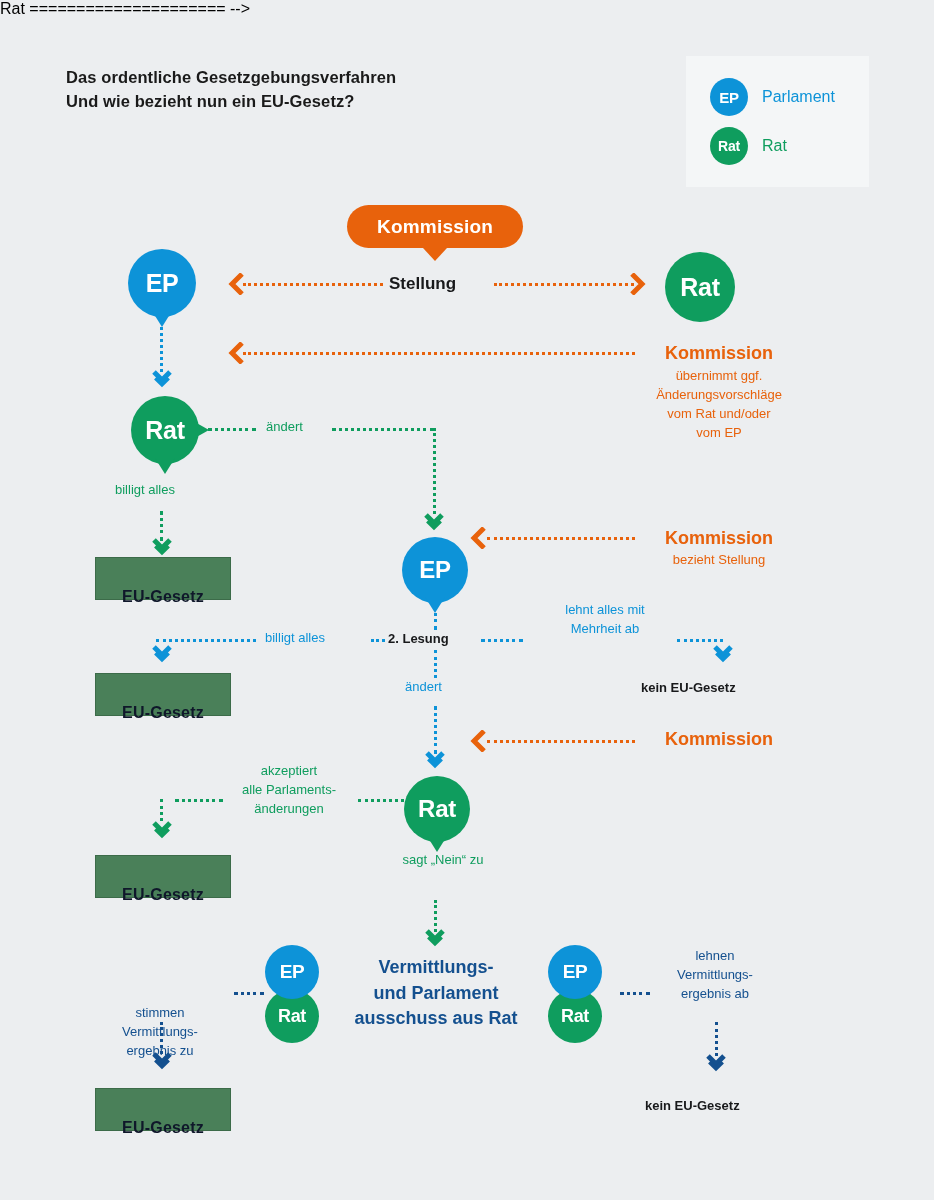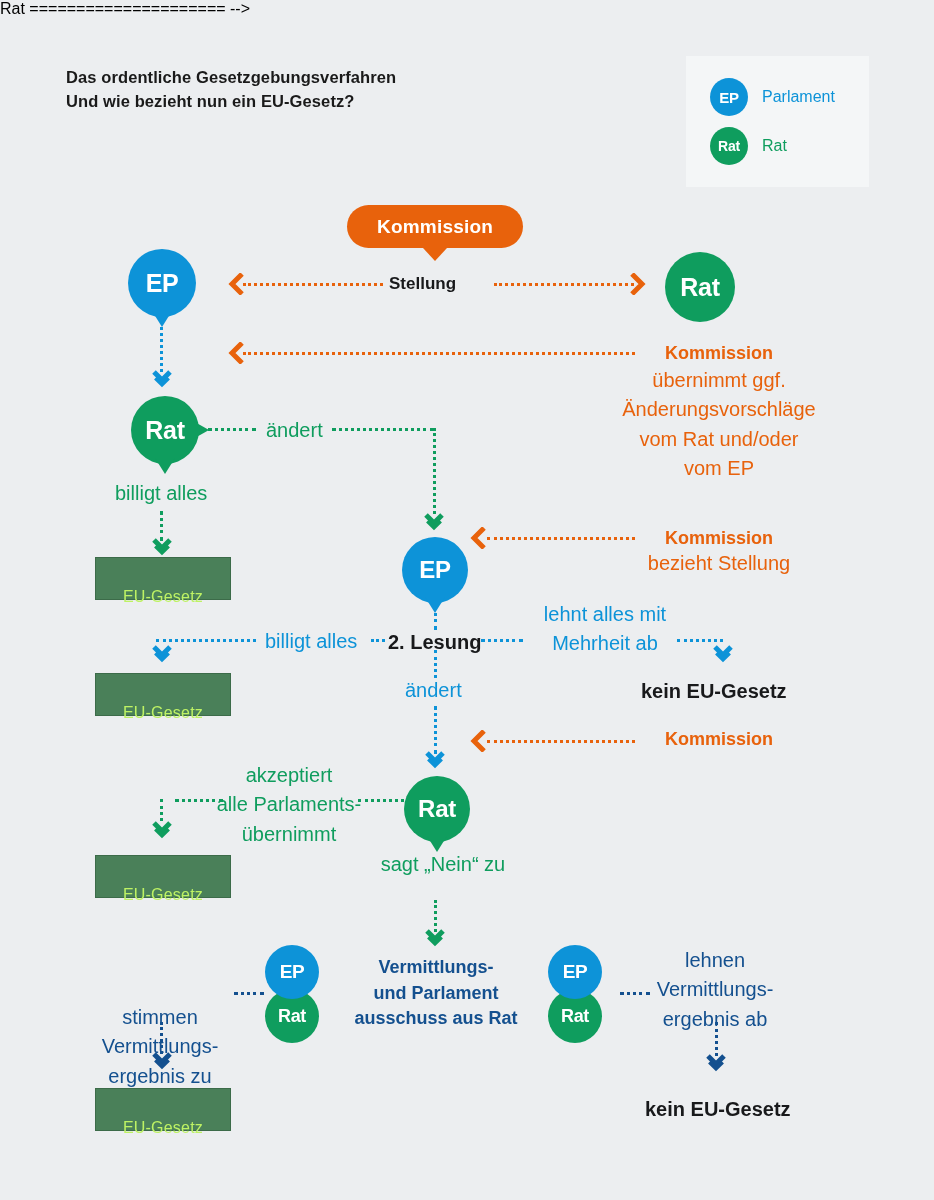--- a/index.html
+++ b/index.html
@@ -18,21 +18,21 @@
     letter-spacing:.1px;white-space:nowrap;
   }
   .lbl{white-space:nowrap;}
   .ctr{text-align:center;}
 
   .blue{color:#0d93d8;}
   .green{color:#0f9d5e;}
   .orange{color:#e8620c;}
   .navy{color:#14508f;}
   .dark{color:#18191b;}
-  .t16{font-size:20px;}
+  .t16{font-size:13px;}
   .t17{font-size:17px;}
   .t18{font-size:18px;}
   .bold{font-weight:bold;}
   .lh{line-height:1.47;}
 
   
   #legend{
     position:absolute;left:686px;top:56px;width:183px;height:131px;
     background:#f4f6f7;
   }
@@ -91,21 +91,21 @@
   }
   .pair .p.ep{background:#0d93d8;top:0;left:0;font-size:19px;}
   .pair .p.rat{background:#0f9d5e;top:44px;left:0;font-size:18px;}
 
   
   .box{
     position:absolute;width:134px;height:41px;
     background:#4a8059;border:1px solid #3c6b49;
     display:flex;align-items:center;justify-content:center;
   }
-  .box span{color:#bef264;font-size:16px;font-weight:normal;letter-spacing:.2px;margin-top:36px;}
+  .box span{color:#0f172a;font-size:16px;font-weight:bold;letter-spacing:.2px;margin-top:36px;}
 
   
   .vline{position:absolute;width:0;border-left-style:dotted;border-left-width:3px;}
   .hline{position:absolute;height:0;border-top-style:dotted;border-top-width:3px;}
   .vline.b,.hline.b{border-color:#0d93d8;}
   .vline.g,.hline.g{border-color:#0f9d5e;}
   .vline.o,.hline.o{border-color:#e8620c;}
   .vline.n,.hline.n{border-color:#14508f;}
 </style>
 </head>
@@ -296,21 +296,21 @@
   <div class="node rat" style="left:404px;top:776px;width:66px;height:66px;">
     <div class="circ" style="width:66px;height:66px;font-size:24px;">Rat</div>
     <div class="tail down" style="left:23px;top:60px;"></div>
   </div>
 
   
   <div class="hline g" style="left:175px;top:799px;width:48px;"></div>
   <div class="abs ctr t16 green lh" style="left:206px;top:761px;width:166px;">
     <div>akzeptiert</div>
     <div>alle Parlaments-</div>
-    <div>übernimmt</div>
+    <div>änderungen</div>
   </div>
   <div class="hline g" style="left:358px;top:799px;width:46px;"></div>
   <div class="vline g" style="left:160px;top:799px;height:22px;"></div>
   <div class="abs" style="left:152px;top:821px;">
     <svg width="20" height="18" viewBox="0 0 20 18">
         <path d="M2 2 L10 10 L18 2" fill="none" stroke="#0f9d5e" stroke-width="5"></path>
         <path d="M3.5 8 L10 14.5 L16.5 8" fill="none" stroke="#0f9d5e" stroke-width="4"></path>
       </svg>
   </div>
   <div class="box" style="left:95px;top:855px;">

